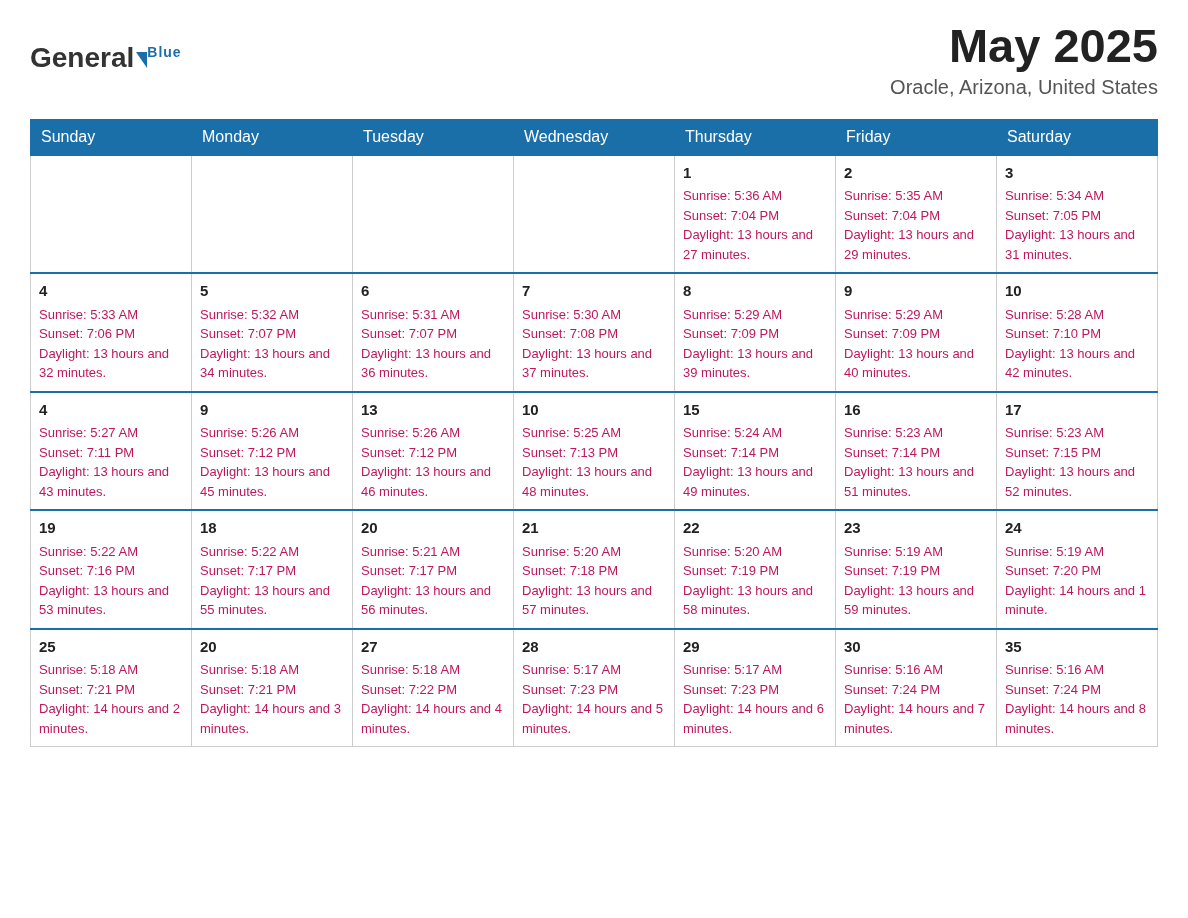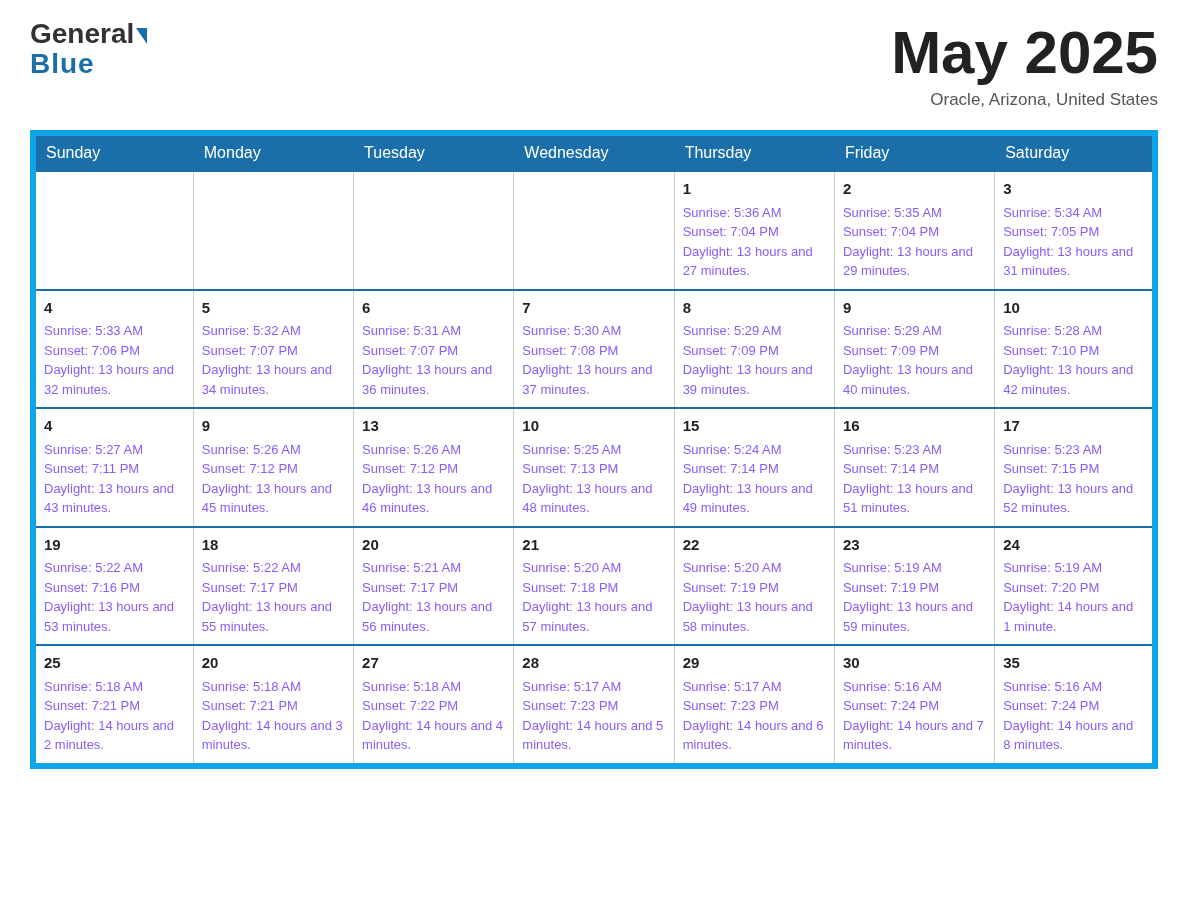--- a/index.html
+++ b/index.html
@@ -11,53 +11,54 @@
       min-height: 918px;
     }
     .header {
       display: flex;
       justify-content: space-between;
       align-items: flex-start;
       margin-bottom: 20px;
     }
     .logo {
       display: flex;
-      flex-direction: column;
+      flex-direction: row;
       align-items: flex-start;
+      margin-top: 24px;
     }
     .logo-text {
       font-size: 28px;
       font-weight: bold;
       color: #333;
       line-height: 1;
     }
     .logo-blue-line {
       color: #1a6fa8;
-      font-size: 28px;
+      font-size: 14px;
       font-weight: bold;
       letter-spacing: 1px;
     }
     .title-block {
       text-align: right;
     }
     .month-title {
-      font-size: 60px;
+      font-size: 47px;
       font-weight: bold;
       color: #222;
       line-height: 1.1;
     }
     .location-title {
-      font-size: 17px;
+      font-size: 20px;
       color: #555;
       margin-top: 4px;
     }
     .calendar {
       width: 100%;
       border-collapse: collapse;
-      border: 6px solid #0ea5e9;
+      border: 1px solid #0ea5e9;
     }
     .calendar th {
       background-color: #1a6fa8;
       color: #fff;
       font-size: 16px;
       font-weight: normal;
       padding: 8px 10px;
       text-align: left;
       border: 1px solid #1a6fa8;
     }
@@ -76,21 +77,21 @@
     }
     .day-number {
       font-size: 15px;
       font-weight: bold;
       color: #222;
       display: block;
       margin-bottom: 2px;
     }
     .day-info {
       font-size: 13px;
-      color: #8b5cf6;
+      color: #be185d;
     }
     tr.week-row td {
       border-top: 2px solid #1a6fa8;
     }
   </style>
 </head>
 <body>
 
 <div class="header">
   <div class="logo">

